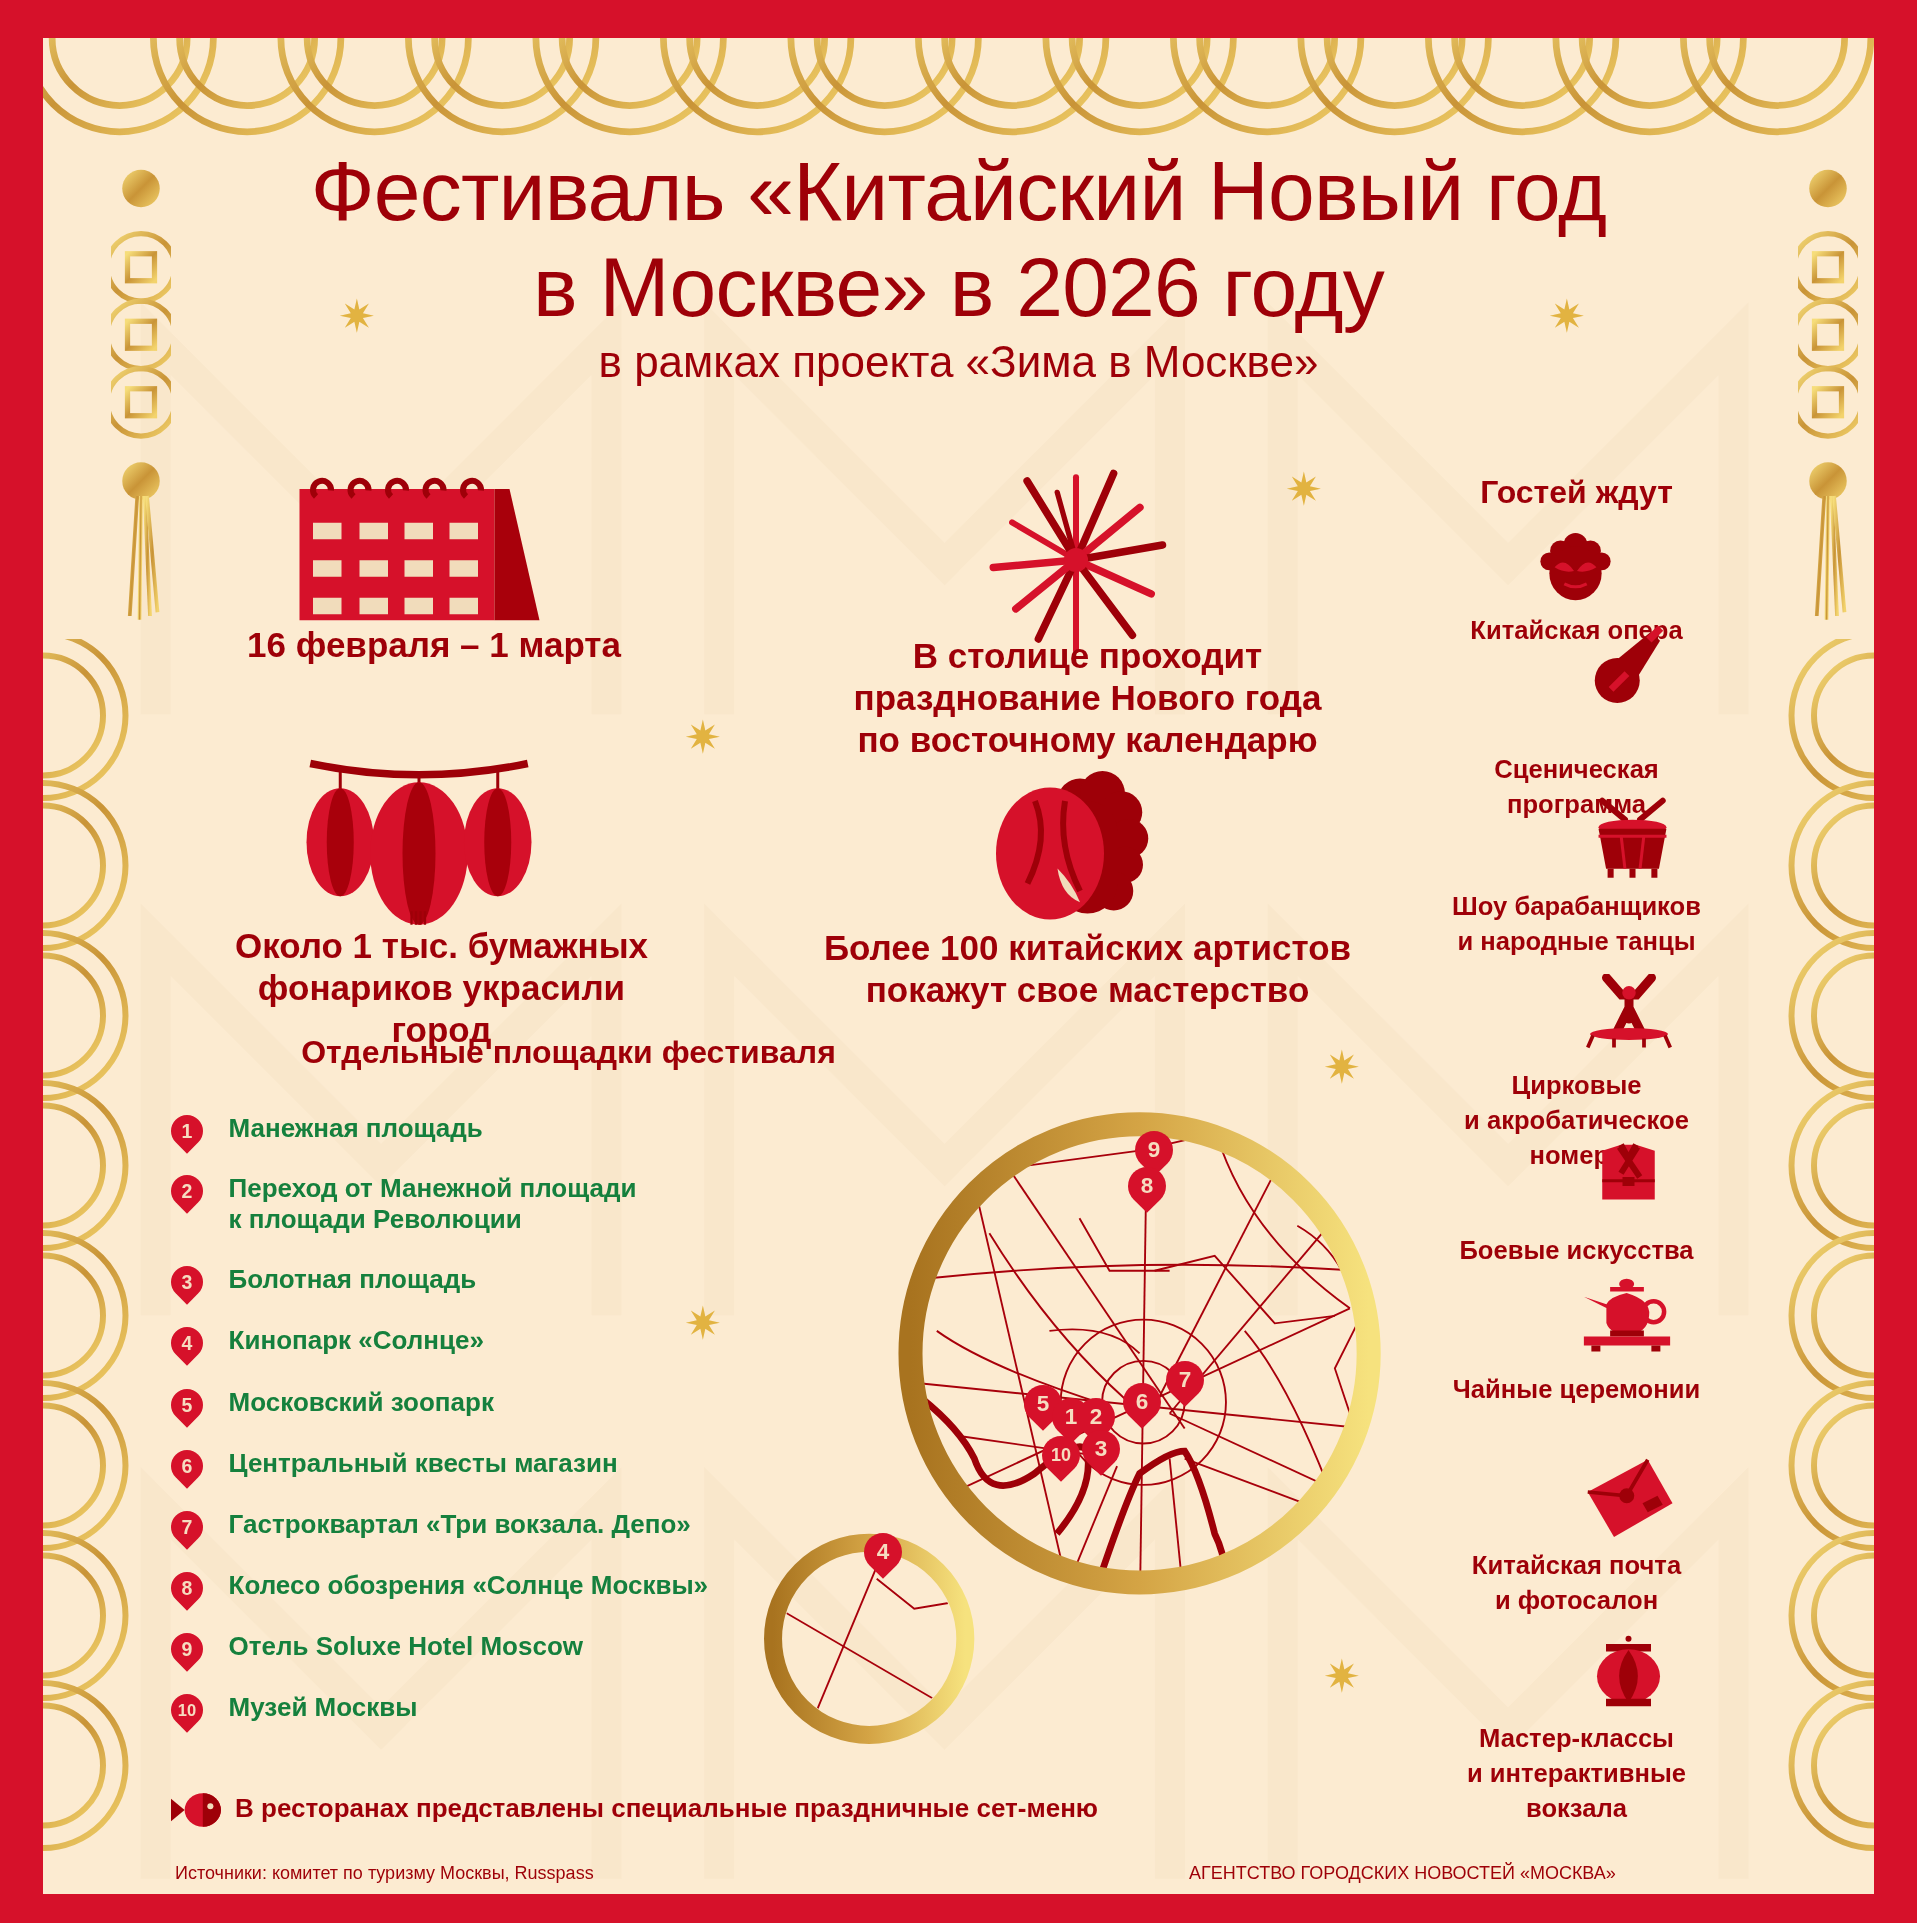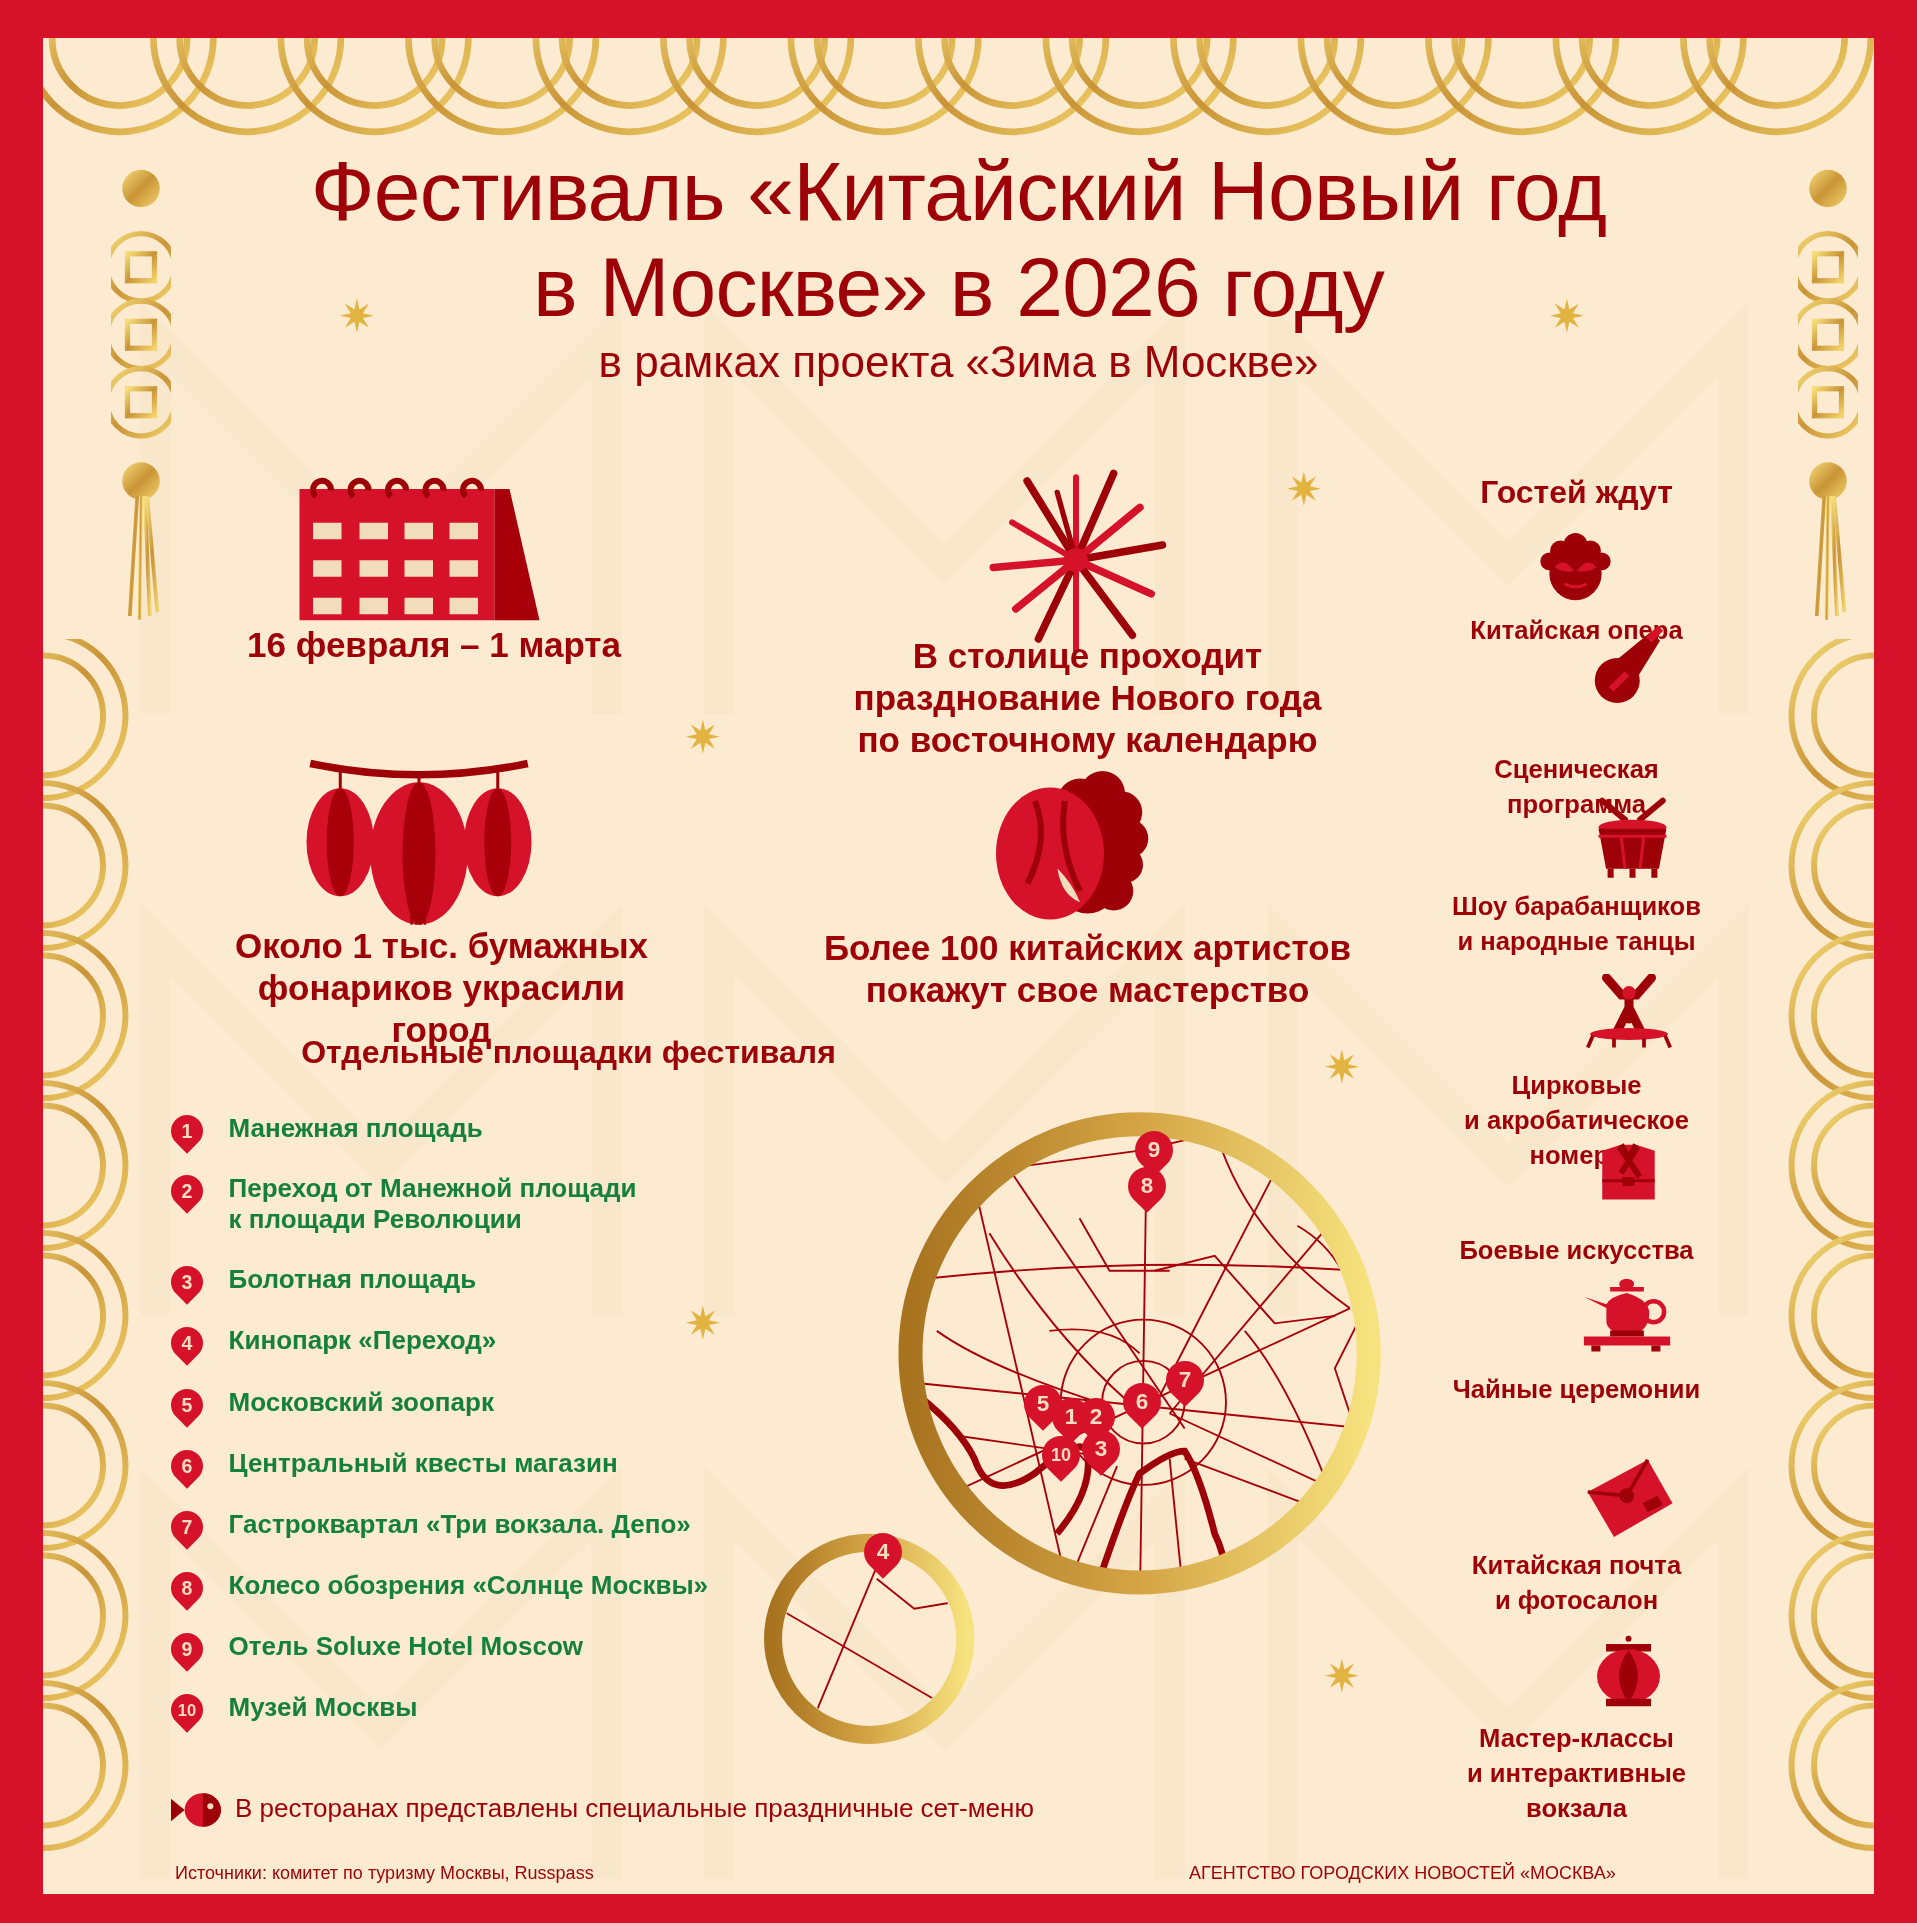--- a/index.html
+++ b/index.html
@@ -418,21 +418,21 @@
   <div class="venue-row" style="top:1226px">
     <div class="pin">
         <span>3</span>
       </div>
     <div class="venue-label">Болотная площадь</div>
   </div>
   <div class="venue-row" style="top:1287px">
     <div class="pin">
         <span>4</span>
       </div>
-    <div class="venue-label">Кинопарк «Переход»</div>
+    <div class="venue-label">Кинопарк «Солнце»</div>
   </div>
   <div class="venue-row" style="top:1349px">
     <div class="pin">
         <span>5</span>
       </div>
     <div class="venue-label">Московский зоопарк</div>
   </div>
   <div class="venue-row" style="top:1410px">
     <div class="pin">
         <span>6</span>
@@ -547,18 +547,18 @@
   <div class="map-pin" style="left:821px;top:1495px">
       <span>4</span>
     </div>
 
   <svg class="abs" style="left:128px;top:1753px" width="53" height="38" viewBox="0 0 70 50">
     <polygon points="0,10 18,25 0,40" fill="#9e0008"></polygon>
     <ellipse cx="42" cy="25" rx="24" ry="22" fill="#d6112a"></ellipse>
     <path d="M42 3 A24 22 0 0 1 42 47 Z" fill="#9e0008"></path>
     <circle cx="52" cy="20" r="4" fill="#f1dcbb"></circle>
   </svg>
-  <div class="abs" style="left:192px;top:1755px;font-size:26px;font-weight:normal">В ресторанах представлены специальные праздничные сет-меню</div>
+  <div class="abs" style="left:192px;top:1755px;font-size:26px;font-weight:bold">В ресторанах представлены специальные праздничные сет-меню</div>
 
   <div class="abs footer-text" style="left:132px;top:1825px">Источники: комитет по туризму Москвы, Russpass</div>
   <div class="abs footer-text" style="left:1146px;top:1825px">АГЕНТСТВО ГОРОДСКИХ НОВОСТЕЙ «МОСКВА»</div>
 </div>
 
 
 </body></html>

